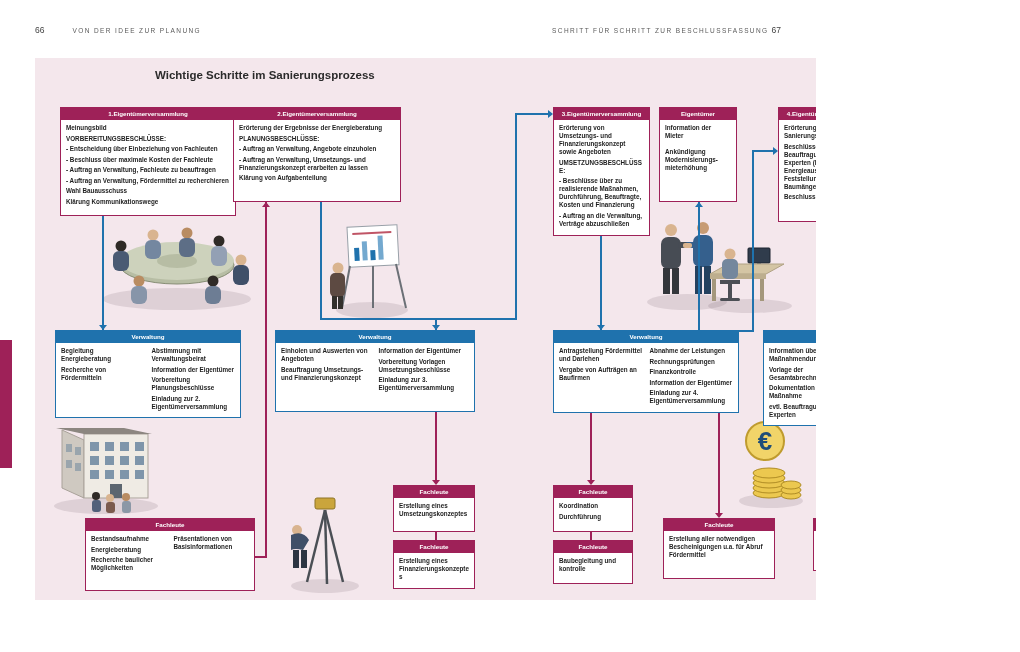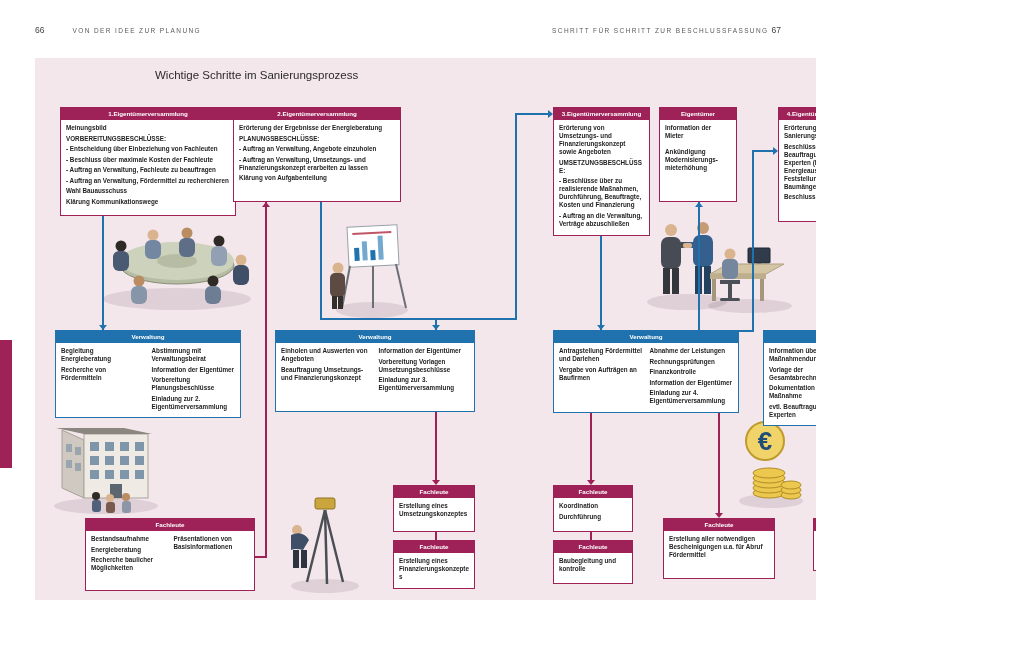--- a/index.html
+++ b/index.html
@@ -6,21 +6,21 @@
   html,body { background:#ffffff; }
   body { font-family:"Liberation Sans", sans-serif; }
   .sheet { position:relative; width:816px; height:652px; background:#ffffff; overflow:hidden; }
 
   .pagehead { position:absolute; top:25px; font-size:6.5px; letter-spacing:1.4px; color:#5a5a5a; display:flex; align-items:baseline; }
   .ph-left { left:35px; gap:28px; }
   .ph-right { right:35px; gap:3px; }
   .pagehead .pnum { font-size:8.5px; letter-spacing:0; color:#3f3f3f; }
 
   .panel { position:absolute; left:35px; top:58px; width:950px; height:542px; background:#f4e7ec; }
-  .title { position:absolute; left:155px; top:69px; font-size:11.5px; font-weight:400; color:#2b2b2b; }
+  .title { position:absolute; left:155px; top:69px; font-size:11.5px; font-weight:700; color:#2b2b2b; }
 
   .box { position:absolute; line-height:1.28; color:#1d1d1d; }
   .box .hd { color:#fff; font-weight:700; font-size:6.2px; text-align:center; height:13px; line-height:13px; padding:0 2px; white-space:nowrap; overflow:hidden; }
   .box .bd { background:#fff; padding:4px 5px; font-size:6.3px; font-weight:700; overflow-wrap:break-word; }
   .box.red .hd { background:#9e2158; }
   .box.red .bd { border:1px solid #9e2158; border-top:none; }
   .box.blue .hd { background:#1f72ad; }
   .box.blue .bd { border:1px solid #1f72ad; border-top:none; }
   .cols { display:flex; gap:7px; }
   .cols > div { flex:1; }

